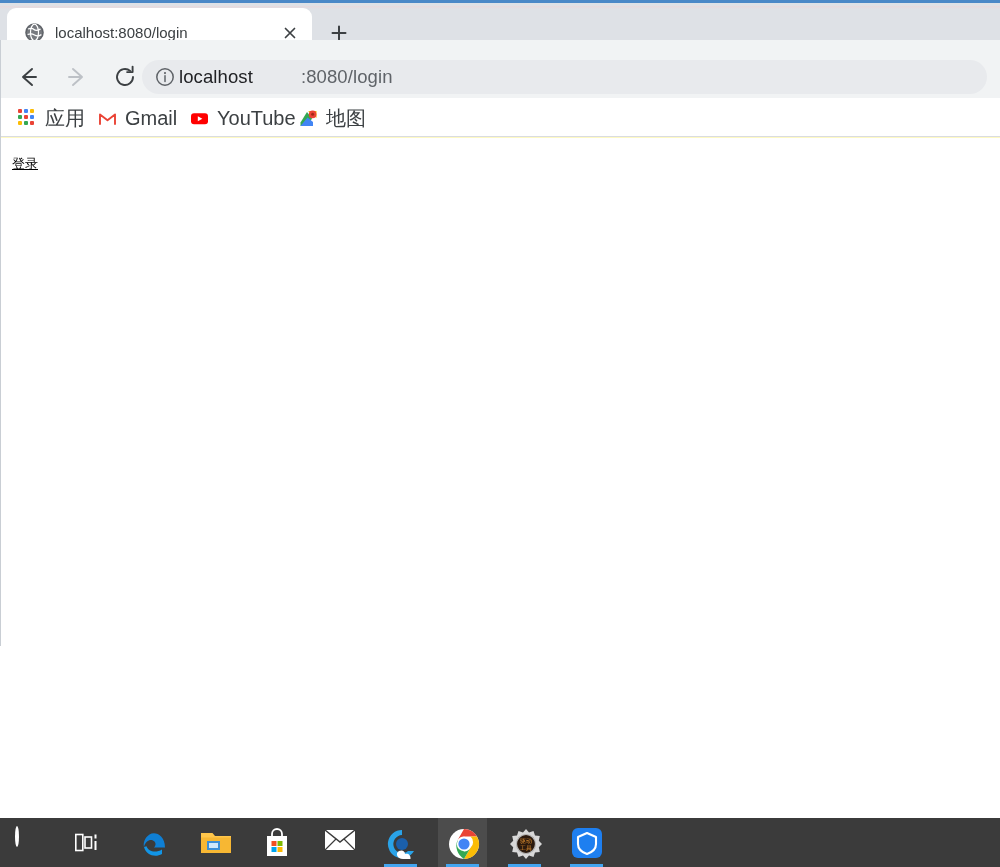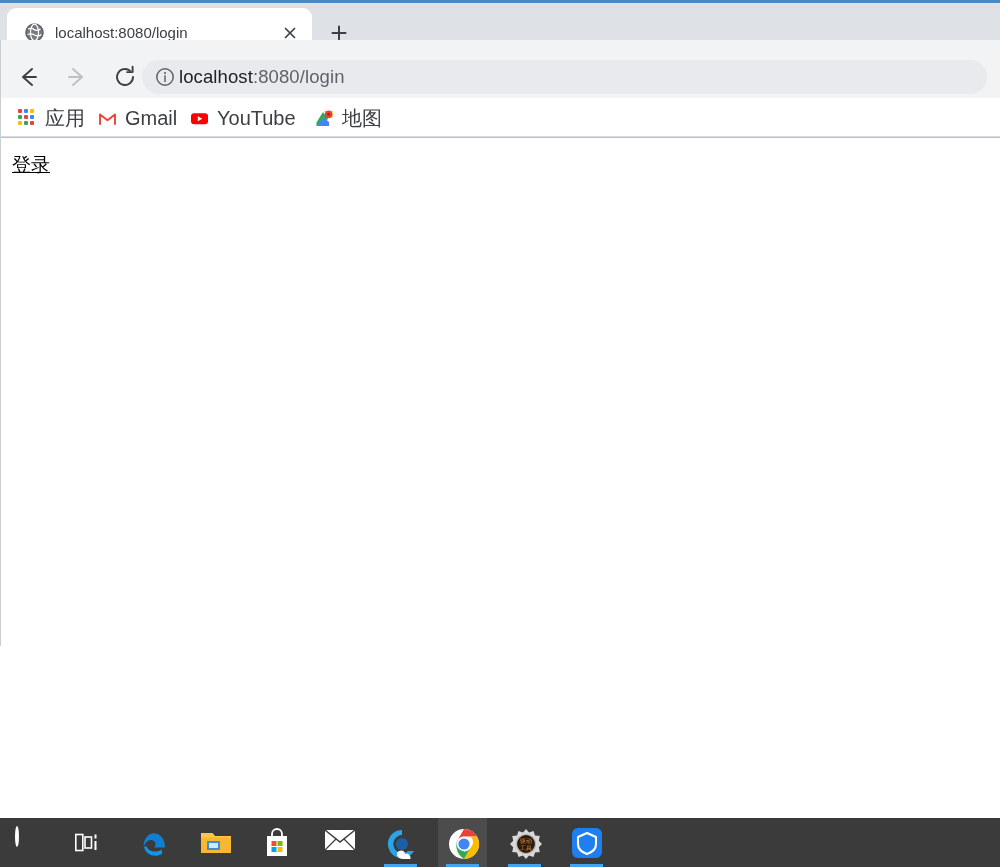--- a/index.html
+++ b/index.html
@@ -5,21 +5,21 @@
   * { margin:0; padding:0; box-sizing:border-box; }
   html, body {
     width:1000px; height:867px; overflow:hidden;
     font-family:"Liberation Sans","DejaVu Sans",sans-serif;
     background:#ffffff;
   }
 
   
   #browser-window{
     position:absolute; left:0; top:0; width:1000px; height:646px;
-    background:#fca5a5; overflow:hidden;
+    background:#fef9c3; overflow:hidden;
   }
   
   #window-accent{
     position:absolute; left:0; top:0; width:1000px; height:3px;
     background:#4a88c7;
   }
   
   #window-left-border{
     position:absolute; left:0; top:3px; width:1px; height:815px;
     background:#c9ced4;
@@ -74,55 +74,55 @@
   }
   #site-info-icon{
     position:absolute; left:155px; top:67px; width:20px; height:20px;
     cursor:pointer;
   }
   #omnibox-text{
     position:absolute; left:179px; top:63px; height:28px;
     font-size:18.5px; line-height:28px; color:#202124; white-space:nowrap;
     letter-spacing:0.1px;
   }
-  #omnibox-text .dim{ color:#5f6368; }
+  #omnibox-text .dim{ color:#5f6368;margin-left:48px; }
 
   
   #bookmarks-bar{
     position:absolute; left:1px; top:98px; width:999px; height:39px;
     background:#ffffff;
     border-bottom:1px solid #dadce0;
   }
   .bookmark{
     position:absolute; top:105px; height:26px;
     display:flex; align-items:center; gap:8px; cursor:pointer;
   }
   .bookmark .bm-label{
     font-size:20px; color:#3c4043; white-space:nowrap;
   }
   #bookmark-apps{ left:18px; }
   #bookmark-gmail{ left:98px; }
   #bookmark-youtube{ left:190px;justify-content:space-between; }
-  #bookmark-maps{ left:315px; }
+  #bookmark-maps{ left:299px; }
 
   .bm-icon{ width:19px; height:19px; flex:0 0 19px; position:relative; }
 
   
   .apps-grid{ display:grid; grid-template-columns:repeat(3,4px);
     grid-template-rows:repeat(3,4px); gap:2px; width:16px; height:16px; }
   .apps-grid i{ display:block; width:4px; height:4px; border-radius:1px; }
 
   
   #page-viewport{
     position:absolute; left:1px; top:138px; width:999px; height:680px;
     background:#ffffff; overflow:hidden;
   }
   #page-login-link{
     position:absolute; left:11px; top:13px;
-    font-size:19px; line-height:26px; color:#000000;
+    font-size:13px; line-height:26px; color:#000000;
     text-decoration:underline; cursor:pointer;
     font-family:"DejaVu Sans","Liberation Sans",sans-serif;
   }
 
   
   #taskbar{
     position:absolute; left:0; top:818px; width:1000px; height:49px;
     background:#3b3b3b;
   }
   .task-item{

